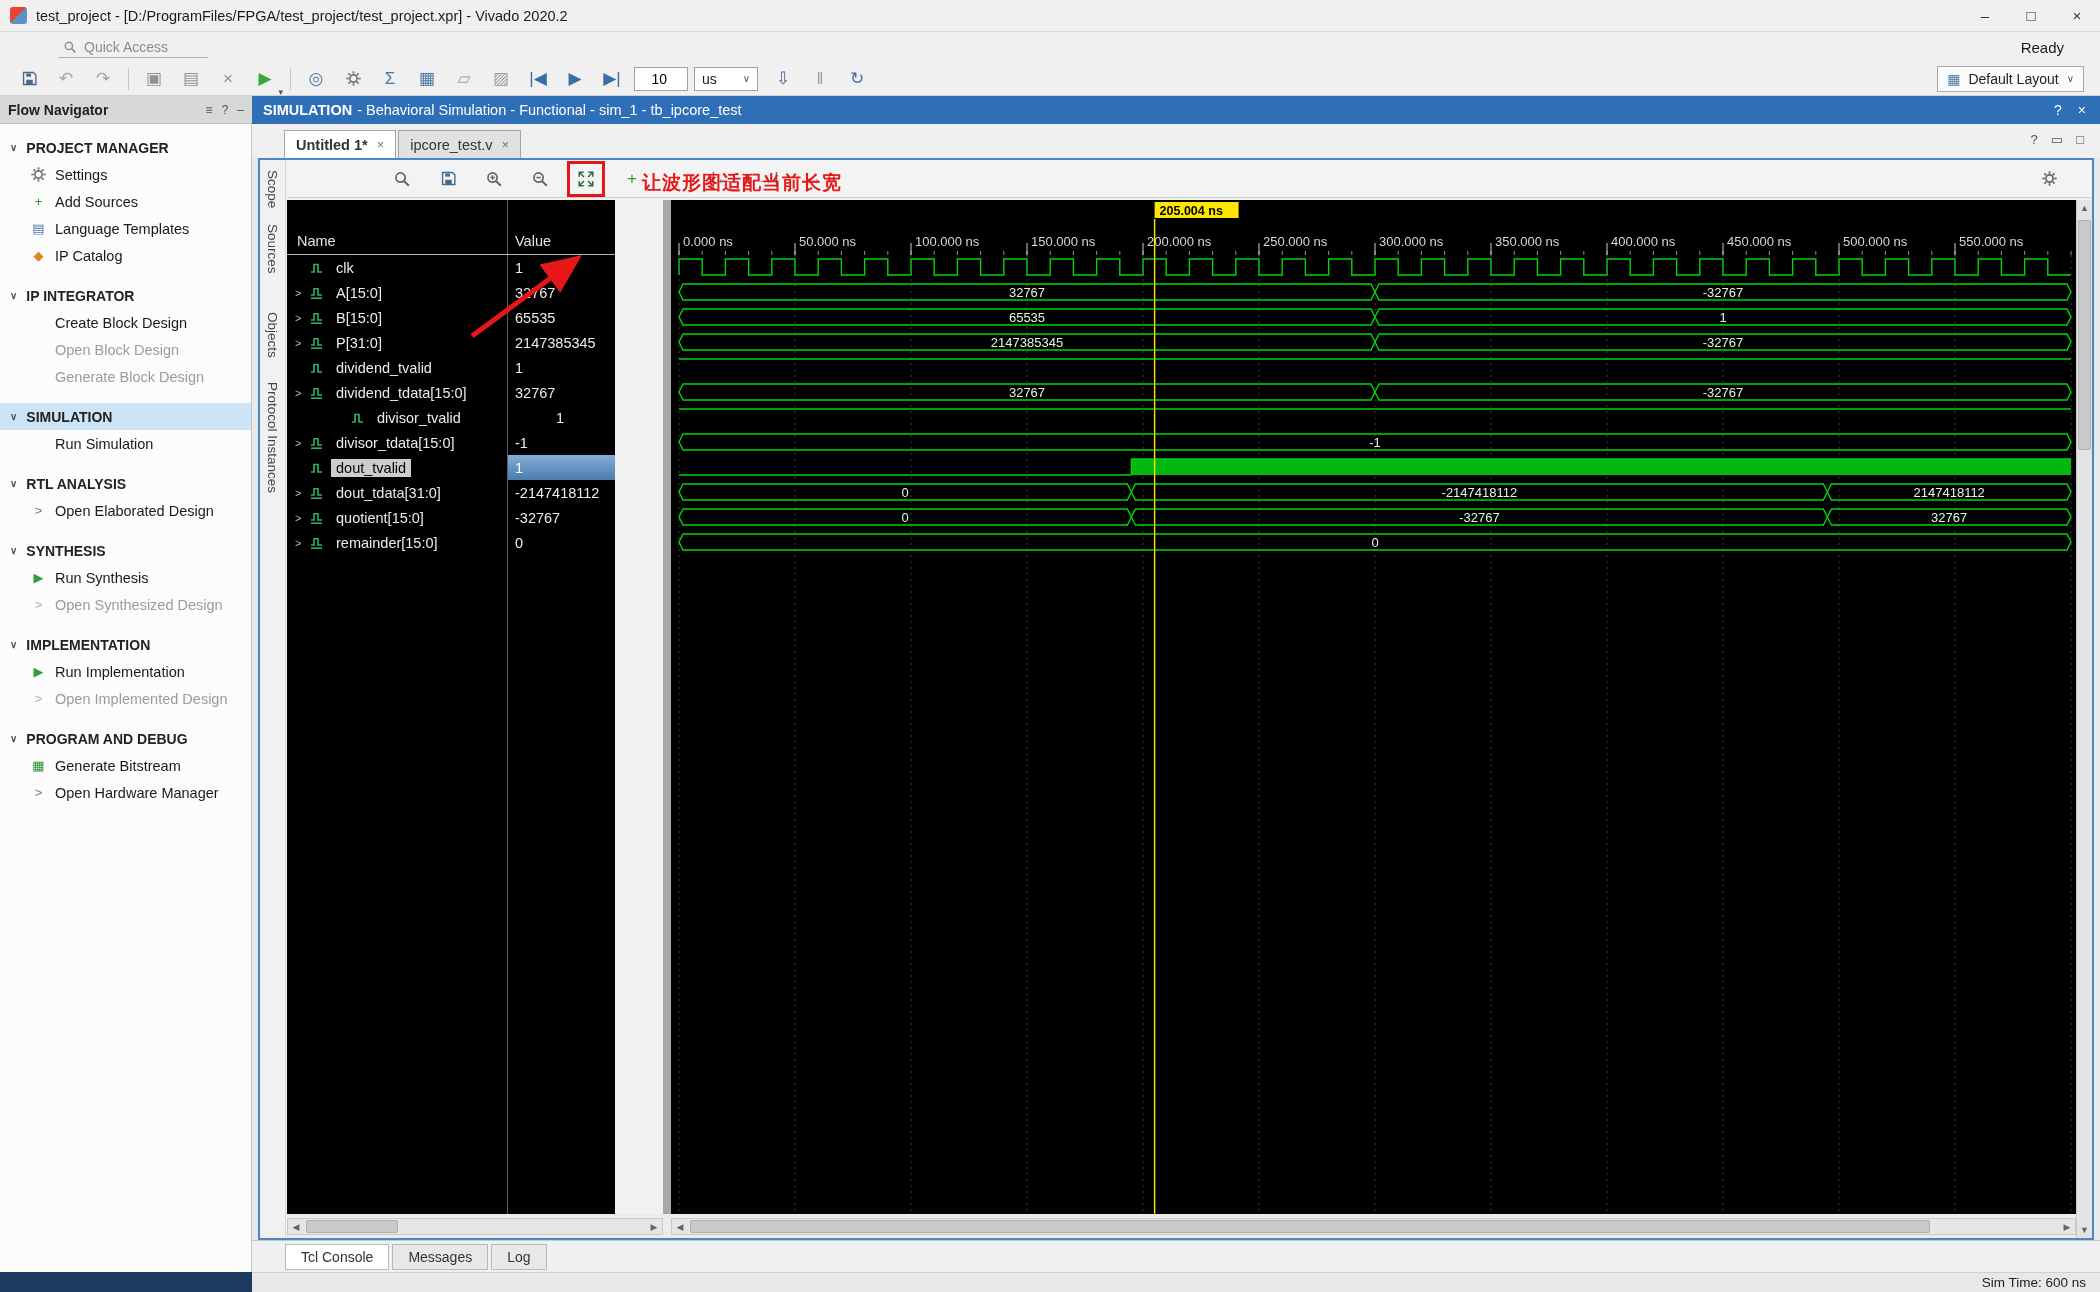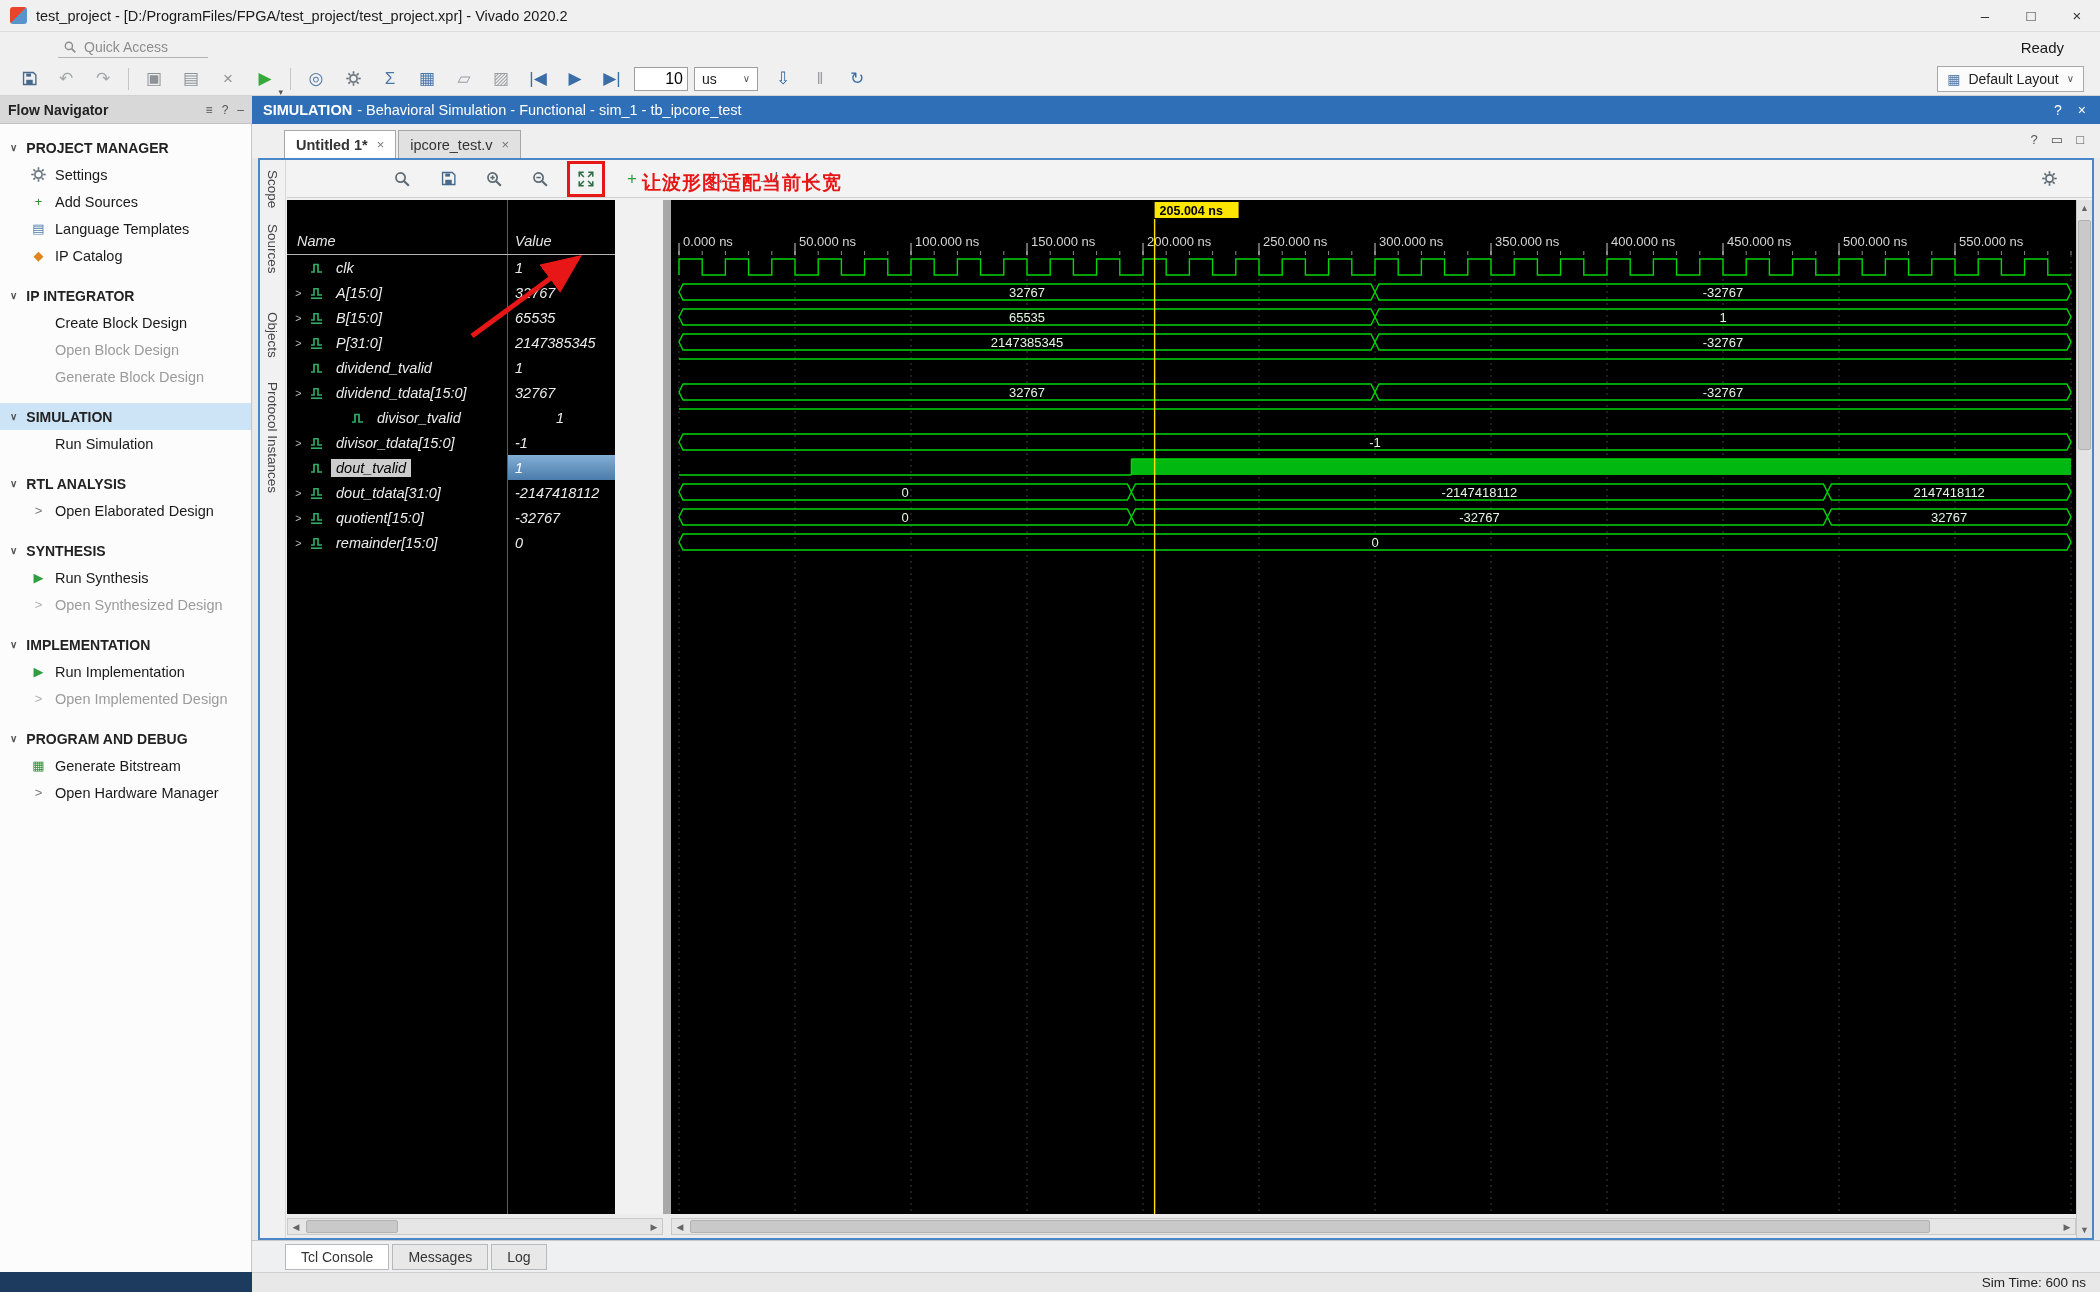--- a/index.html
+++ b/index.html
@@ -17,21 +17,21 @@
 #menubar{position:absolute;left:0;top:32px;width:2100px;height:30px;background:#f0f0f0;display:flex;align-items:center;padding-left:6px;}
 .menu-item{padding:0 12px;font-size:15px;color:#1a1a1a;height:100%;display:flex;align-items:center;cursor:default;}
 #quick-access{margin-left:52px;display:flex;align-items:center;gap:7px;border-bottom:1px solid #b3b3b3;color:#8d8d8d;font-size:14px;min-width:150px;padding:2px 5px;}
 #quick-access .qa-mag{display:flex;color:#8d8d8d;}
 #ready{margin-left:auto;margin-right:36px;font-size:15px;color:#1a1a1a;}
 
 
 #toolbar{position:absolute;left:0;top:62px;width:2100px;height:34px;background:#f0f0f0;border-bottom:1px solid #d2d2d2;display:flex;align-items:center;padding-left:14px;}
 .tb-item{min-width:30px;height:28px;display:flex;align-items:center;justify-content:center;font-size:17px;margin-right:7px;position:relative;}
 .tb-sep{width:1px;height:22px;background:#c6c6c6;margin:0 10px 0 3px;}
-.tb-input{width:54px;height:24px;border:1px solid #9f9f9f;background:#fff;font-size:16px;text-align:right;padding-right:4px;margin-right:6px;font-family:"Liberation Sans",sans-serif;}
+.tb-input{width:54px;height:24px;border:1px solid #9f9f9f;background:#fff;font-size:14px;text-align:right;padding-right:20px;margin-right:6px;font-family:"Liberation Sans",sans-serif;}
 .tb-select{height:24px;border:1px solid #9f9f9f;background:#fff;font-size:14px;display:flex;align-items:center;padding:0 7px;margin-right:10px;gap:26px;}
 .sel-arrow{font-size:10px;color:#555;}
 .run-caret{position:absolute;right:-3px;bottom:-4px;font-size:9px;color:#555;}
 #layout-select{margin-left:auto;margin-right:16px;height:26px;border:1px solid #a8a8a8;background:#fbfbfb;display:flex;align-items:center;gap:8px;padding:0 9px;font-size:14px;color:#222;}
 #layout-select .grid-ic{color:#4a77a8;font-size:14px;}
 
 
 #fn-header{position:absolute;left:0;top:96px;width:252px;height:28px;background:#d8d8d8;border-bottom:1px solid #c2c2c2;display:flex;align-items:center;padding:0 8px;}
 #fn-header .fnh-title{font-size:14px;font-weight:bold;color:#222;}
 #fn-header .fnh-icons{margin-left:auto;display:flex;gap:9px;color:#555;font-size:12px;}
@@ -67,21 +67,21 @@
 #wave-toolbar .tb-item{min-width:30px;margin-right:16px;}
 #wave-toolbar .gap-left{margin-left:44px;}
 #wave-toolbar .push-right{margin-left:auto;margin-right:28px;}
 .red-boxed{outline:3px solid #e81717;outline-offset:1px;}
 
 
 #annotation-text{position:absolute;left:642px;top:170px;z-index:70;color:#e81717;font-size:19px;font-weight:bold;letter-spacing:1px;}
 #annotation-arrow{position:absolute;left:430px;top:240px;width:230px;height:112px;z-index:70;pointer-events:none;}
 
 
-#names-pane{position:absolute;left:287px;top:200px;width:328px;height:1014px;background:#000;font-style:italic;}
+#names-pane{position:absolute;left:287px;top:200px;width:328px;height:1014px;background:#000;}
 #names-header{position:absolute;left:0;top:30px;width:100%;height:25px;border-bottom:1px solid #b4b4b4;color:#e4e4e4;font-size:14.5px;}
 #names-header .hn{position:absolute;left:10px;top:3px;}
 #names-header .hv{position:absolute;left:228px;top:3px;}
 #col-sep{position:absolute;left:220px;top:0;bottom:0;width:1px;background:#5d5d5d;}
 .sig-row{position:absolute;left:0;width:100%;height:25px;display:flex;align-items:center;padding-left:8px;}
 .expander{width:15px;color:#bcbcbc;font-size:11px;}
 .sig-icon{width:19px;display:flex;}
 .sig-name{color:#ececec;font-size:14.5px;margin-left:2px;padding:1px 5px;white-space:nowrap;}
 .sig-value{position:absolute;left:221px;right:0;top:0;height:100%;display:flex;align-items:center;padding-left:7px;color:#ececec;font-size:14.5px;}
 .sig-row.selected .sig-name{background:#cdcdcd;color:#000;}

